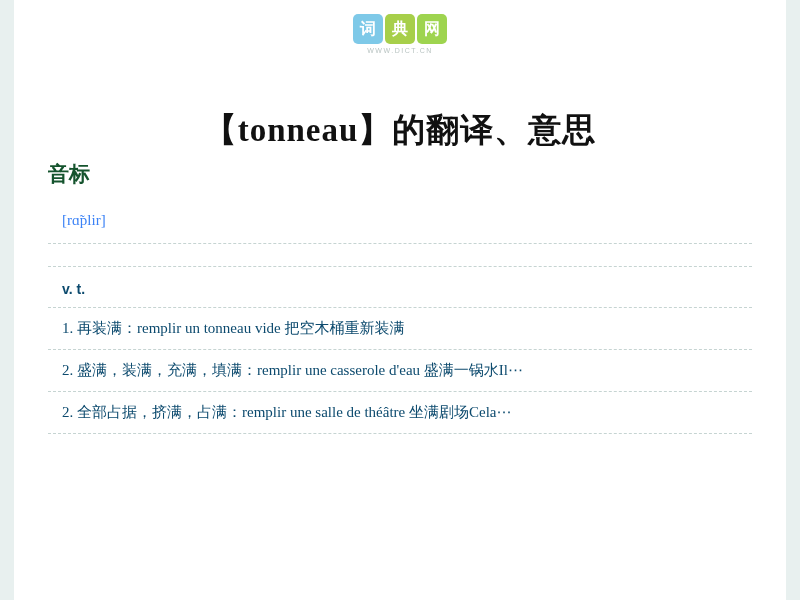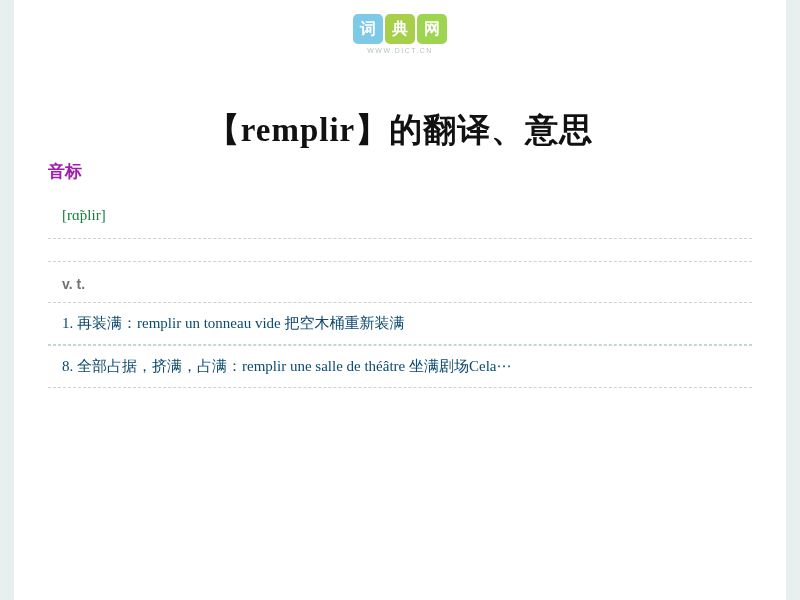--- a/index.html
+++ b/index.html
@@ -94,46 +94,46 @@
   }
 
   .body-area {
     position: absolute;
     top: 160px;
     left: 34px;
     right: 34px;
   }
 
   .section-head {
-    font-size: 17px;
+    font-size: 21px;
     font-weight: bold;
-    color: #a21caf;
+    color: #14532d;
     font-family: "Liberation Sans", sans-serif;
     margin: 0 0 16px 0;
   }
 
   .dashed {
     border: 0;
     border-top: 1px dashed #c6d4d2;
     margin: 0;
   }
 
   .phonetic {
     font-size: 15px;
-    color: #15803d;
+    color: #3b82f6;
     padding: 8px 0 14px 14px;
     font-family: "Liberation Serif", serif;
   }
 
   .gap-1 { height: 22px; }
 
   .pos {
     font-size: 14px;
     font-weight: bold;
-    color: #737373;
+    color: #0c4a6e;
     font-family: "Liberation Sans", serif;
     padding: 14px 0 10px 14px;
   }
 
   .sense {
     font-size: 15px;
     color: #0c4a6e;
     padding: 11px 0 11px 14px;
     white-space: nowrap;
     overflow: hidden;
@@ -154,36 +154,37 @@
 
   <div class="logo-wrap">
     <div class="logo-blocks">
       <div class="logo-sq c1">词</div>
       <div class="logo-sq c2">典</div>
       <div class="logo-sq c3">网</div>
     </div>
     <div class="logo-sub">WWW.DICT.CN</div>
   </div>
 
-  <h1 class="title">【remplir】的翻译、意思</h1>
+  <h1 class="title">【tonneau】的翻译、意思</h1>
 
   <div class="body-area">
 
     <div class="section-head">音标</div>
     <div class="phonetic">[rɑ̃plir]</div>
     <hr class="dashed">
 
     <div class="gap-1"></div>
     <hr class="dashed">
 
     <div class="pos">v. t.</div>
     <hr class="dashed">
 
     <div class="sense">1. 再装满：remplir un tonneau vide 把空木桶重新装满</div>
     <hr class="dashed">
 
+    <div class="sense">2. 盛满，装满，充满，填满：remplir une casserole d'eau 盛满一锅水Il⋯</div>
     <hr class="dashed">
 
-    <div class="sense">8. 全部占据，挤满，占满：remplir une salle de théâtre 坐满剧场Cela⋯</div>
+    <div class="sense">2. 全部占据，挤满，占满：remplir une salle de théâtre 坐满剧场Cela⋯</div>
     <hr class="dashed">
 
   </div>
 </div>
 
 </body></html>

